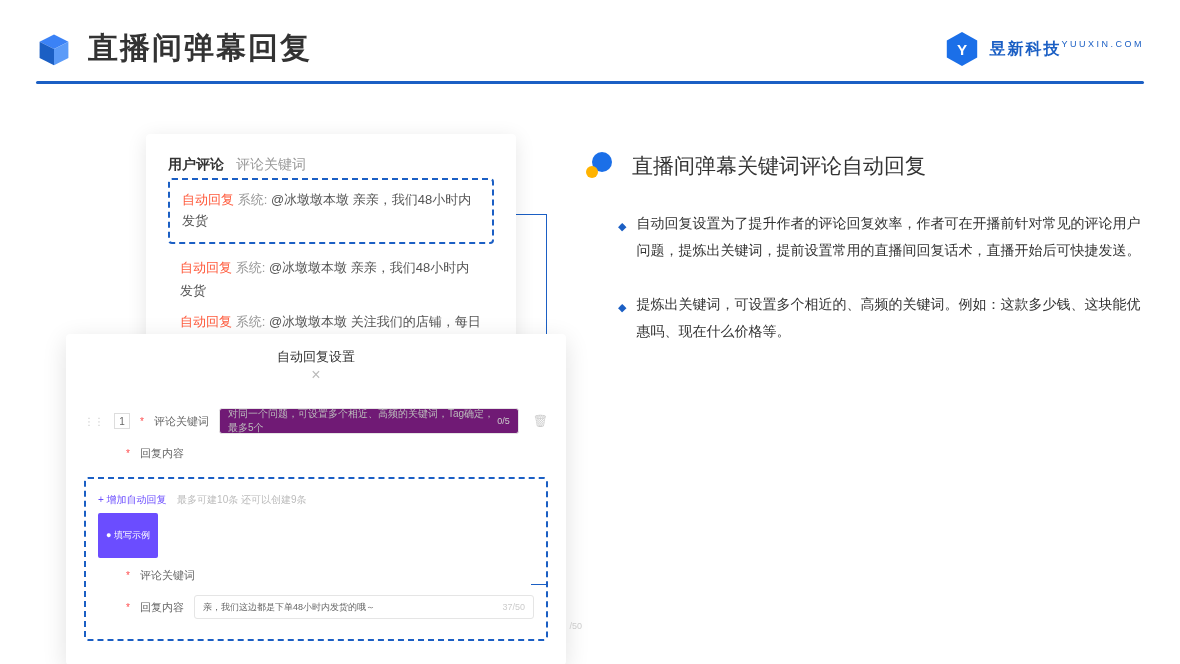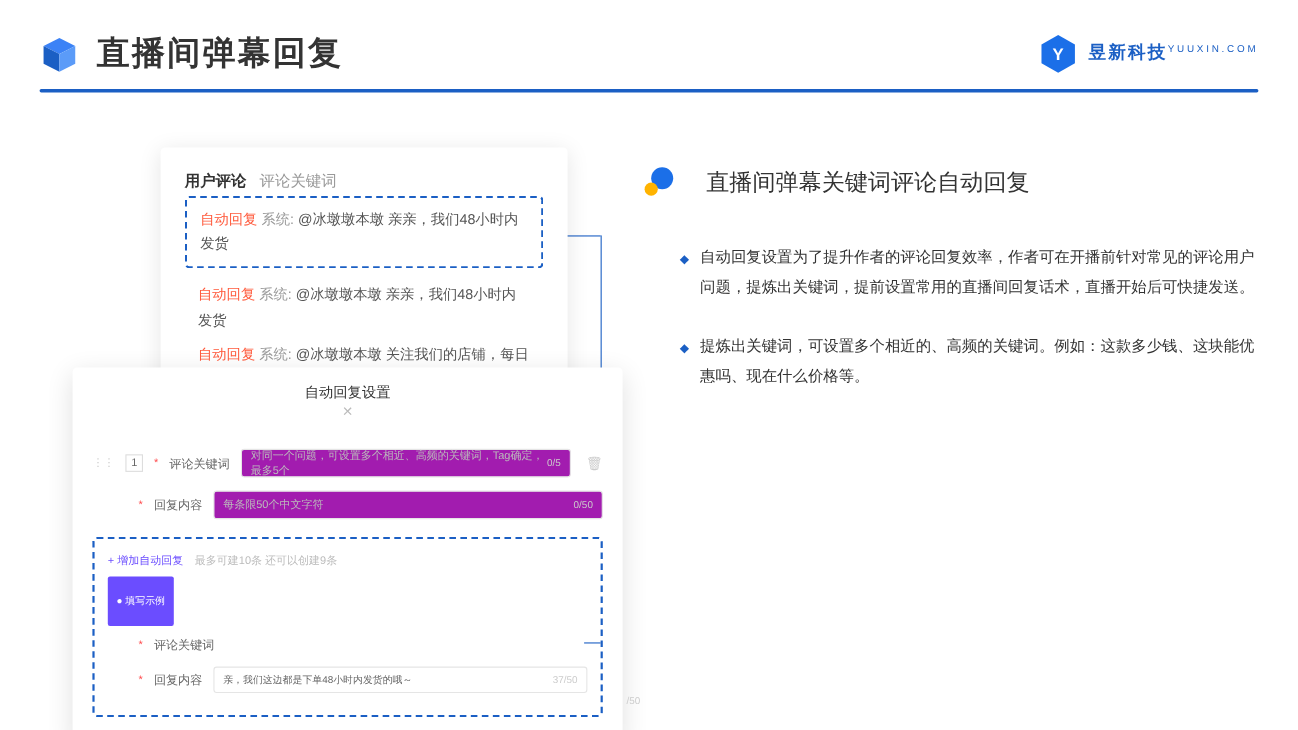--- a/index.html
+++ b/index.html
@@ -36,40 +36,40 @@
 
 
 .settings-card { position: absolute; top: 200px; left: 30px; width: 500px; background: #fff; box-shadow: 0 6px 24px rgba(0,0,0,0.12); border-radius: 4px; padding: 14px 18px 24px; z-index: 2; }
 .settings-title { font-size: 13px; color: #333; display: flex; justify-content: space-between; align-items: center; margin-bottom: 18px; flex-direction: column; }
 .close-x { color: #bbb; font-size: 16px; cursor: pointer; }
 .form-row { display: flex; align-items: center; gap: 10px; padding: 6px 0; font-size: 11px; }
 .drag-handle { color: #ccc; font-size: 10px; }
 .num-badge { width: 16px; height: 16px; border: 1px solid #ddd; font-size: 10px; display: flex; align-items: center; justify-content: center; color: #666; }
 .req-star { color: #ff4d4f; font-size: 10px; }
 .field-label { color: #666; font-size: 11px; white-space: nowrap; }
-.input-box { flex: 1; border: 1px solid #e5e5e5; border-radius: 3px; height: 26px; padding: 0 8px; font-size: 10px; color: #bbb; display: flex; align-items: center; justify-content: space-between; background: #a21caf; }
+.input-box { flex: 1; border: 1px solid #e5e5e5; border-radius: 3px; height: 26px; padding: 0 8px; font-size: 10px; color: #bbb; display: flex; align-items: center; justify-content: space-between; background: #701a75; }
 .counter { color: #ccc; font-size: 9px; }
 .trash { color: #ccc; font-size: 12px; margin-left: 4px; }
 
 .dashed-section { border: 2.5px dashed #1b5fc4; border-radius: 4px; padding: 10px 12px 14px; margin-top: 10px; position: relative; }
 .add-link { color: #6b4dff; font-size: 10px; }
 .add-hint { color: #bbb; font-size: 10px; margin-left: 6px; }
 .example-badge { display: inline-block; background: #6b4dff; color: #fff; font-size: 9px; padding: 16px 8px; border-radius: 2px; margin-top: 6px; margin-bottom: 4px; }
 .ex-input { flex: 1; border: 1px solid #e5e5e5; border-radius: 3px; height: 24px; padding: 0 8px; font-size: 9px; color: #666; display: flex; align-items: center; justify-content: space-between; background: #fff; }
 .tag-chip { background: #f2f2f2; color: #666; font-size: 9px; padding: 1px 5px; border-radius: 2px; margin-right: 3px; }
 .tag-chip::after { content: '×'; margin-left: 2px; color: #999; }
 .outside-counter { position: absolute; right: -36px; bottom: 8px; font-size: 9px; color: #ccc; }
 
 
 .connector1 { position: absolute; border-top: 1px solid #1b5fc4; width: 32px; top: 80px; left: 478px; z-index: 0; }
 .connector-v { position: absolute; border-left: 1px solid #1b5fc4; height: 370px; left: 510px; top: 80px; z-index: 0; }
 .connector2 { position: absolute; border-top: 1px solid #1b5fc4; width: 15px; top: 450px; left: 495px; z-index: 3; }
 
 
-.feature-header { display: flex; align-items: flex-end; gap: 28px; margin-bottom: 40px; }
+.feature-header { display: flex; align-items: flex-end; gap: 18px; margin-bottom: 30px; }
 .feat-icon { width: 28px; height: 28px; position: relative; }
 .feat-icon .c1 { width: 20px; height: 20px; background: #1b6fe8; border-radius: 50%; position: absolute; left: 6px; top: 0; }
 .feat-icon .c2 { width: 12px; height: 12px; background: #ffb300; border-radius: 50%; position: absolute; left: 0; bottom: 2px; }
 .feature-title { font-size: 21px; color: #333; font-weight: 500; }
 .bullet-row { display: flex; gap: 10px; margin-bottom: 28px; padding-left: 32px; font-size: 14px; line-height: 1.9; color: #333; }
 .diamond { color: #1b5fc4; font-size: 11px; margin-top: 6px; }
 .bullet-text { flex: 1; }
 </style>
 </head>
 <body>
@@ -139,24 +139,20 @@
         <div class="input-box">
           <span>对同一个问题，可设置多个相近、高频的关键词，Tag确定，最多5个</span>
           <span class="counter">0/5</span>
         </div>
         <span class="trash">🗑</span>
       </div>
 
       <div class="form-row" style="padding-left:42px;">
         <span class="req-star">*</span>
         <span class="field-label">回复内容</span>
-        <div class="input-box">
-          <span>每条限50个中文字符</span>
-          <span class="counter">0/50</span>
-        </div>
       </div>
 
       <div class="dashed-section">
         <div>
           <span class="add-link">+ 增加自动回复</span>
           <span class="add-hint">最多可建10条 还可以创建9条</span>
         </div>
         <div class="example-badge">● 填写示例</div>
 
         <div class="form-row" style="padding-left:28px;">

